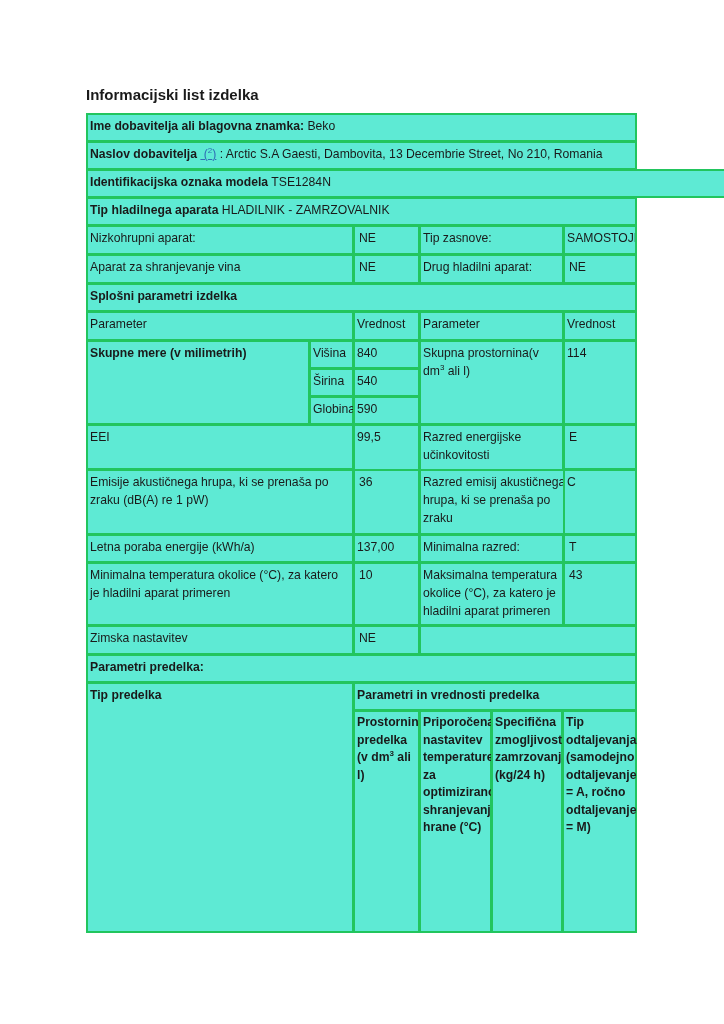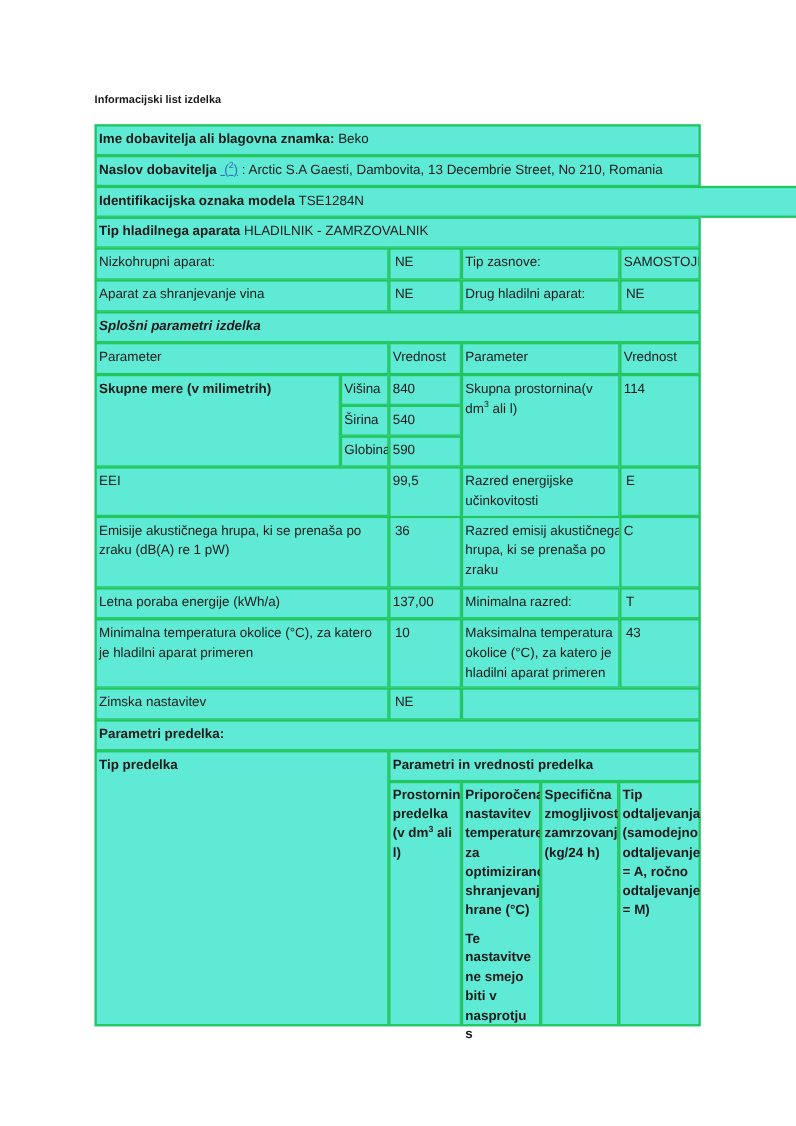--- a/index.html
+++ b/index.html
@@ -1,18 +1,18 @@
 <!DOCTYPE html>
 <html><head>
 <meta charset="utf-8">
 <style>
   html, body { margin:0; padding:0; background:#ffffff; }
   body { width:724px; height:1024px; position:relative; overflow:hidden;
          font-family:"Liberation Sans", sans-serif; color:#1a1a1a; font-size:12.2px; }
-  .title { position:absolute; left:86px; top:86px; font-weight:bold; font-size:10px; }
+  .title { position:absolute; left:86px; top:86px; font-weight:bold; font-size:15px; }
   .c { position:absolute; box-sizing:border-box; border:2px solid #22c55e; padding:2px 2px; line-height:18px; background:#5eead4; }
   .b { font-weight:bold; }
   .link { color:#2f6fb5; text-decoration:underline; font-weight:normal; }
   sup { font-size:8px; line-height:0; }
 </style>
 </head>
 <body>
 
 <div class="title">Informacijski list izdelka</div>
 
@@ -37,21 +37,21 @@
 <div class="c" style="left:86px;top:225px;width:268px;height:30px;">Nizkohrupni aparat:</div>
 <div class="c" style="left:353px;top:225px;width:67px;height:30px;padding-left:4px;">NE</div>
 <div class="c" style="left:419px;top:225px;width:145px;height:30px;">Tip zasnove:</div>
 <div class="c" style="left:563px;top:225px;width:74px;height:30px;overflow:hidden;white-space:nowrap;">SAMOSTOJEČ</div>
 
 <div class="c" style="left:86px;top:254px;width:268px;height:30px;">Aparat za shranjevanje vina</div>
 <div class="c" style="left:353px;top:254px;width:67px;height:30px;padding-left:4px;">NE</div>
 <div class="c" style="left:419px;top:254px;width:145px;height:30px;">Drug hladilni aparat:</div>
 <div class="c" style="left:563px;top:254px;width:74px;height:30px;padding-left:4px;">NE</div>
 
-<div class="c b" style="left:86px;top:283px;width:551px;height:29px;font-style:italic;">Splošni parametri izdelka</div>
+<div class="c b" style="left:86px;top:283px;width:551px;height:29px;">Splošni parametri izdelka</div>
 
 <div class="c" style="left:86px;top:311px;width:268px;height:30px;">Parameter</div>
 <div class="c" style="left:353px;top:311px;width:67px;height:30px;">Vrednost</div>
 <div class="c" style="left:419px;top:311px;width:145px;height:30px;">Parameter</div>
 <div class="c" style="left:563px;top:311px;width:74px;height:30px;">Vrednost</div>
 
 <div class="c" style="left:86px;top:340px;width:224px;height:85px;font-weight:bold;">Skupne mere (v milimetrih)</div>
 <div class="c" style="left:309px;top:340px;width:45px;height:29px;">Višina</div>
 <div class="c" style="left:353px;top:340px;width:67px;height:29px;">840</div>
 <div class="c" style="left:309px;top:368px;width:45px;height:29px;">Širina</div>
@@ -89,16 +89,15 @@
 
 <div class="c b" style="left:86px;top:654px;width:551px;height:29px;">Parametri predelka:</div>
 <div class="c b" style="left:86px;top:682px;width:268px;height:251px;">Tip predelka</div>
 <div class="c b" style="left:353px;top:682px;width:284px;height:29px;">Parametri in vrednosti predelka</div>
 
 <div class="c b" style="left:353px;top:710px;width:67px;height:223px;line-height:17.5px;">
   <span>Prostornina predelka (v dm</span><sup>3</sup><span> ali l)</span>
 </div>
 <div class="c b" style="left:419px;top:710px;width:73px;height:223px;line-height:17.5px;">
   <div>Priporočena nastavitev temperature za optimizirano shranjevanje hrane (°C)</div>
-  <div style="margin-top:8px;">Te nastavitve ne smejo biti v nasprotju s</div>
 </div>
 <div class="c b" style="left:491px;top:710px;width:72px;height:223px;line-height:17.5px;">Specifična zmogljivost zamrzovanja (kg/24 h)</div>
 <div class="c b" style="left:562px;top:710px;width:75px;height:223px;line-height:17.5px;">Tip odtaljevanja (samodejno odtaljevanje = A, ročno odtaljevanje = M)</div>
 
 </body></html>

